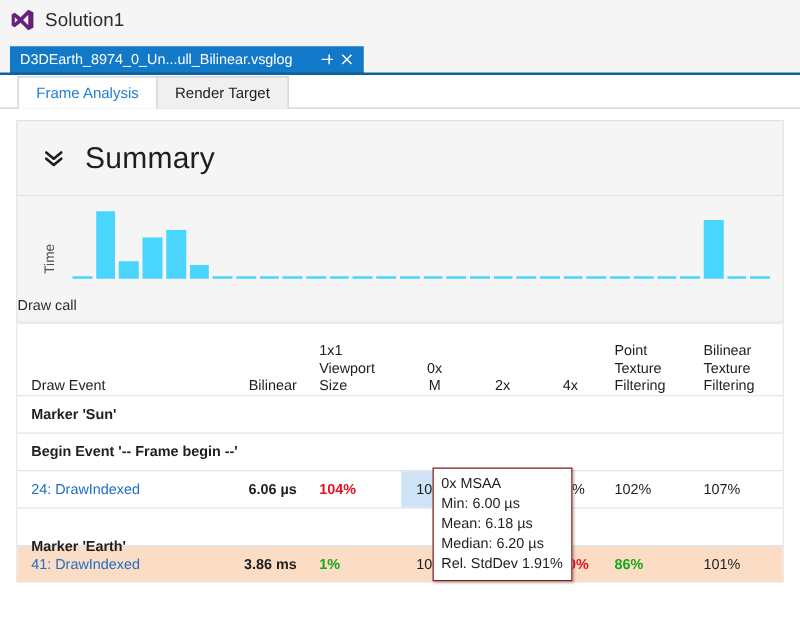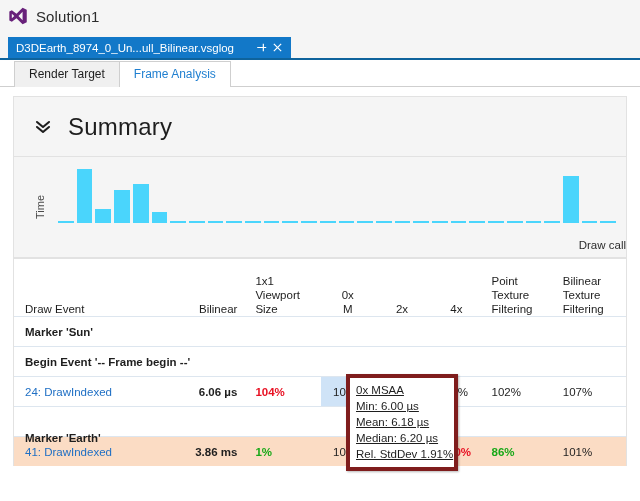--- a/index.html
+++ b/index.html
@@ -169,21 +169,21 @@
   }
   .bar {
     background: #4ad5fc;
     flex: 1 1 0;
     min-width: 0;
   }
   .xlabel {
     position: absolute;
     left: 0; right: 0;
     bottom: 6px;
-    text-align: right;
+    text-align: left;
     font-size: 11.5px;
     color: #2c2c2c;
   }
 
   
   .table {
     margin: 0 13px;
     border-left: 1px solid #e2e2e2;
     border-right: 1px solid #e2e2e2;
     box-sizing: border-box;
@@ -238,29 +238,28 @@
     height: 100%;
   }
 
   
   .tooltip {
     position: absolute;
     left: 346px;
     top: 314px;
     width: 112px;
     background: #ffffff;
-    border: 4px solid #7f1d1d;
+    border: 1px solid #7f1d1d;
     box-shadow: 1px 1px 2px rgba(0,0,0,.28);
     padding: 4px 6px 5px 6px;
     box-sizing: border-box;
     font-size: 11.5px;
     color: #1e1e1e;
     line-height: 16px;
     z-index: 50;
-    text-decoration: underline;
   }
   .tooltip div { white-space: nowrap; }
 </style>
 </head>
 <body>
 
 <div class="titlebar">
   <svg class="vs-logo" viewBox="0 0 24 24">
     <path d="M17.5 2.2 L22.5 4.6 V19.4 L17.5 21.8 L10.2 14.6 L4.6 18.9 L1.6 17.4 V6.6 L4.6 5.1 L10.2 9.4 Z
              M17.5 7.0 L12.6 12 L17.5 17.0 Z
@@ -282,22 +281,22 @@
         <path d="M2 2 L10 10 M10 2 L2 10" stroke="#ffffff" stroke-width="1.3" fill="none"></path>
       </svg>
     </span>
   </div>
   <div class="doctab-underline"></div>
 </div>
 
 <div class="pane">
 
   <div class="inner-tabs">
+    <div class="inner-tab active">Frame Analysis</div>
     <div class="inner-tab">Render Target</div>
-    <div class="inner-tab active">Frame Analysis</div>
   </div>
 
   <div class="summary-card">
     <div class="summary-head">
       <svg class="chev" viewBox="0 0 18 18">
         <path d="M3 4 L9 9 L15 4" stroke="#1e1e1e" stroke-width="2.1" fill="none" stroke-linecap="round" stroke-linejoin="round"></path>
         <path d="M3 9 L9 14 L15 9" stroke="#1e1e1e" stroke-width="2.1" fill="none" stroke-linecap="round" stroke-linejoin="round"></path>
       </svg>
       <div class="summary-title">Summary</div>
     </div>

